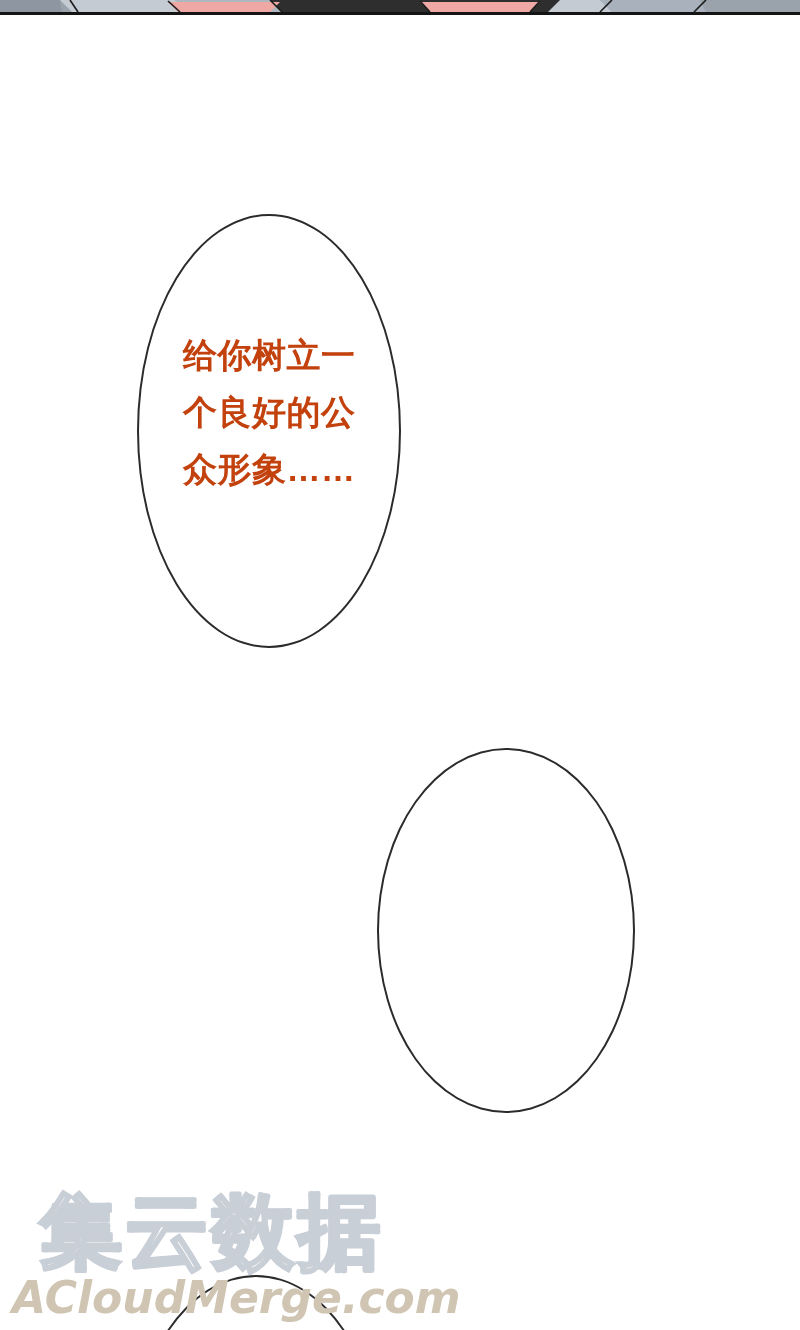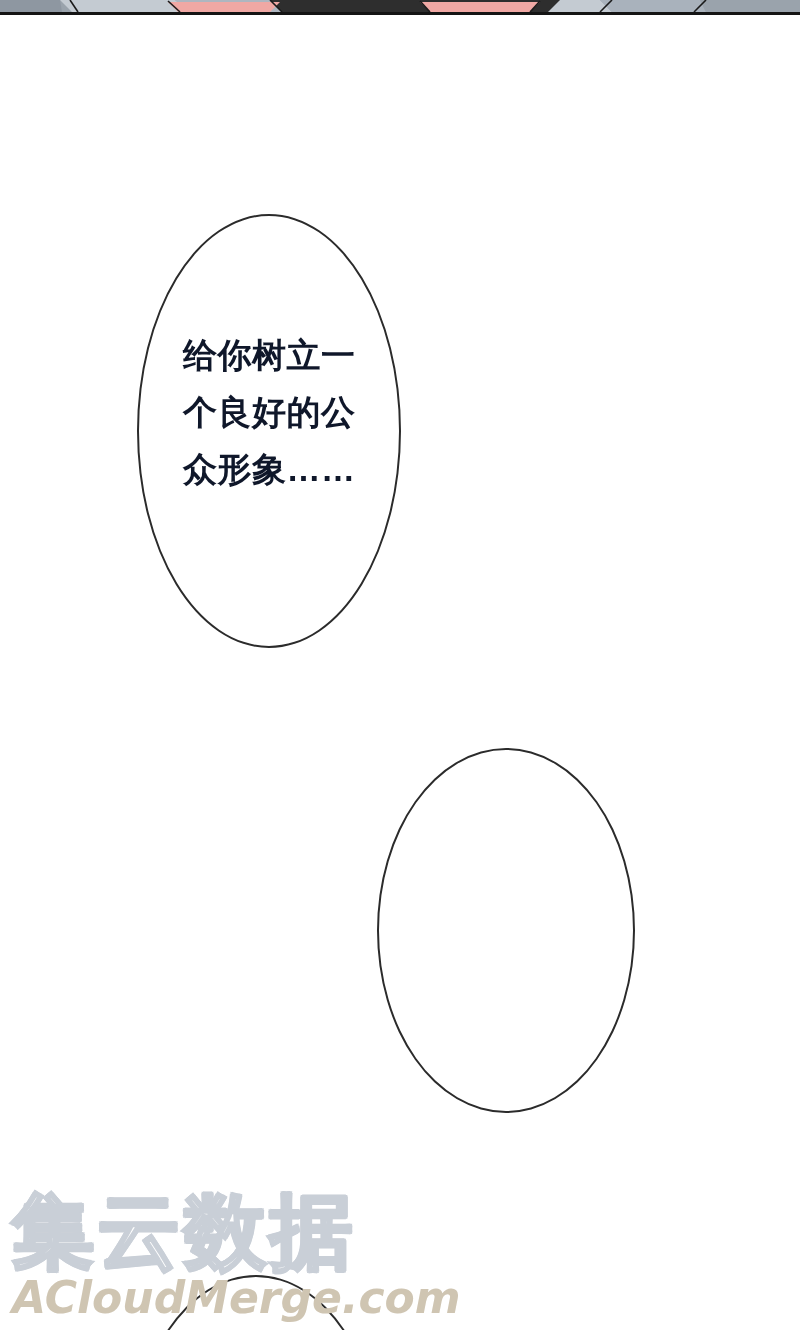--- a/index.html
+++ b/index.html
@@ -32,21 +32,21 @@
   
   .balloon {
     position: absolute;
     box-sizing: border-box;
     background: #ffffff;
     border: 2px solid #2b2b2b;
     border-radius: 50%;
   }
   .balloon-text {
     position: absolute;
-    color: #0f172a;
+    color: #c2410c;
     font-weight: 700;
     letter-spacing: 0.5px;
     white-space: pre;
     line-height: 57px;
     font-size: 34px;
     font-family: "Liberation Sans", "DejaVu Sans", sans-serif;
   }
 
   #balloon-1 {
     left: 137px;
@@ -95,20 +95,21 @@
     line-height: 92px;
     letter-spacing: 4px;
     color: #ffffff;
     -webkit-text-stroke: 3px #c9cfd7;
     text-shadow:
       -2px  0   0 #c9cfd7,
        2px  0   0 #c9cfd7,
        0   -2px 0 #c9cfd7,
        0    2px 0 #c9cfd7;
     font-family: "DejaVu Sans", "Liberation Sans", sans-serif;
+    text-align: center;
   }
   .wm-en {
     margin-top: -6px;
     font-size: 44px;
     font-weight: 700;
     font-style: italic;
     letter-spacing: 0px;
     color: #cfc5b2;
     font-family: "DejaVu Sans", "Liberation Sans", sans-serif;
   }

